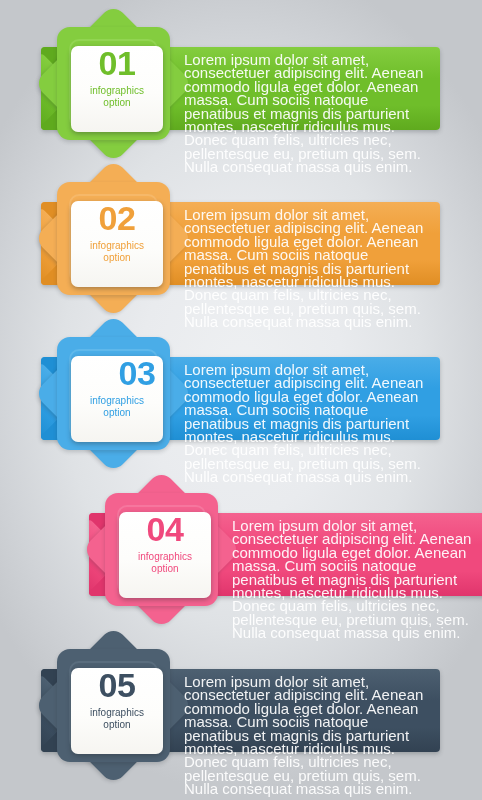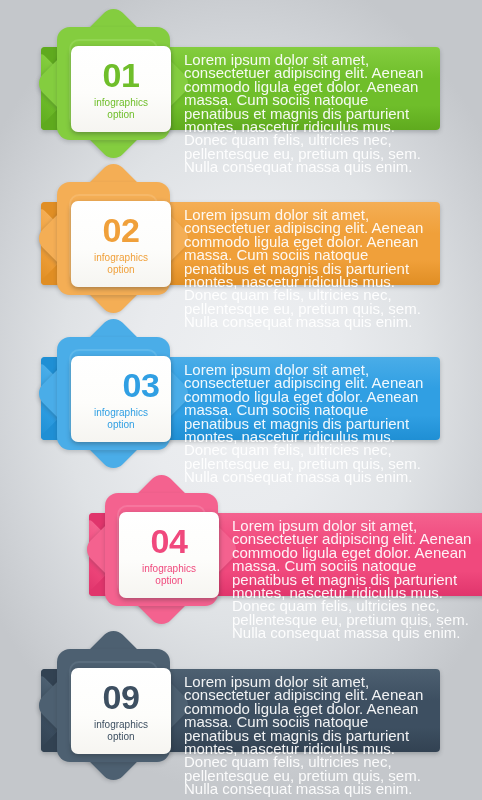--- a/index.html
+++ b/index.html
@@ -46,26 +46,26 @@
 
   
   .rosette b{
     position:absolute;left:12px;top:12px;width:89px;height:89px;
     border-radius:10px;display:block;
   }
   .rosette b.rot{transform:rotate(45deg);}
 
   
   .card{
-    position:absolute;left:71px;top:46px;width:100px;height:86px;
+    position:absolute;left:71px;top:46px;width:92px;height:86px;
     background:linear-gradient(180deg,#ffffff 0%,#fdfdfb 55%,#f6f5f1 100%);
     border-radius:7px;
     box-shadow:0 2px 5px rgba(30,35,40,.34);
     display:flex;flex-direction:column;
-    align-items:center;justify-content:center;
+    align-items:center;
     text-align:center;
   }
   .num{
     font-size:34px;line-height:34px;font-weight:bold;
     letter-spacing:-0.5px;
   }
   .opt{
     font-size:10px;line-height:11.5px;margin-top:5px;
     white-space:pre-line;
   }
@@ -163,19 +163,19 @@
     <div class="notch notch-4" style="background: rgb(50, 66, 82);"></div>
     <div class="rosette">
       <span class="rot" style="background: rgb(77, 96, 113); box-shadow: rgba(40, 45, 50, 0.2) 0px 2px 4px;">
           <b class="rot" style="border: 2px solid rgb(90, 109, 126); box-sizing: border-box;"></b>
         </span>
       <span style="background: rgb(77, 96, 113); box-shadow: rgba(40, 45, 50, 0.2) 0px 2px 4px;">
           <b style="border: 2px solid rgb(90, 109, 126); box-sizing: border-box;"></b>
         </span>
     </div>
     <div class="card">
-      <div class="num" style="color: rgb(61, 79, 97);">09</div>
+      <div class="num" style="color: rgb(61, 79, 97);">05</div>
       <div class="opt" style="color: rgb(61, 79, 97);">infographics
 option</div>
     </div>
     <div class="copy">Lorem ipsum dolor sit amet, consectetuer adipiscing elit. Aenean commodo ligula eget dolor. Aenean massa. Cum sociis natoque penatibus et magnis dis parturient montes, nascetur ridiculus mus. Donec quam felis, ultricies nec, pellentesque eu, pretium quis, sem. Nulla consequat massa quis enim.</div>
   </div>
 </div>
 
 </body></html>

